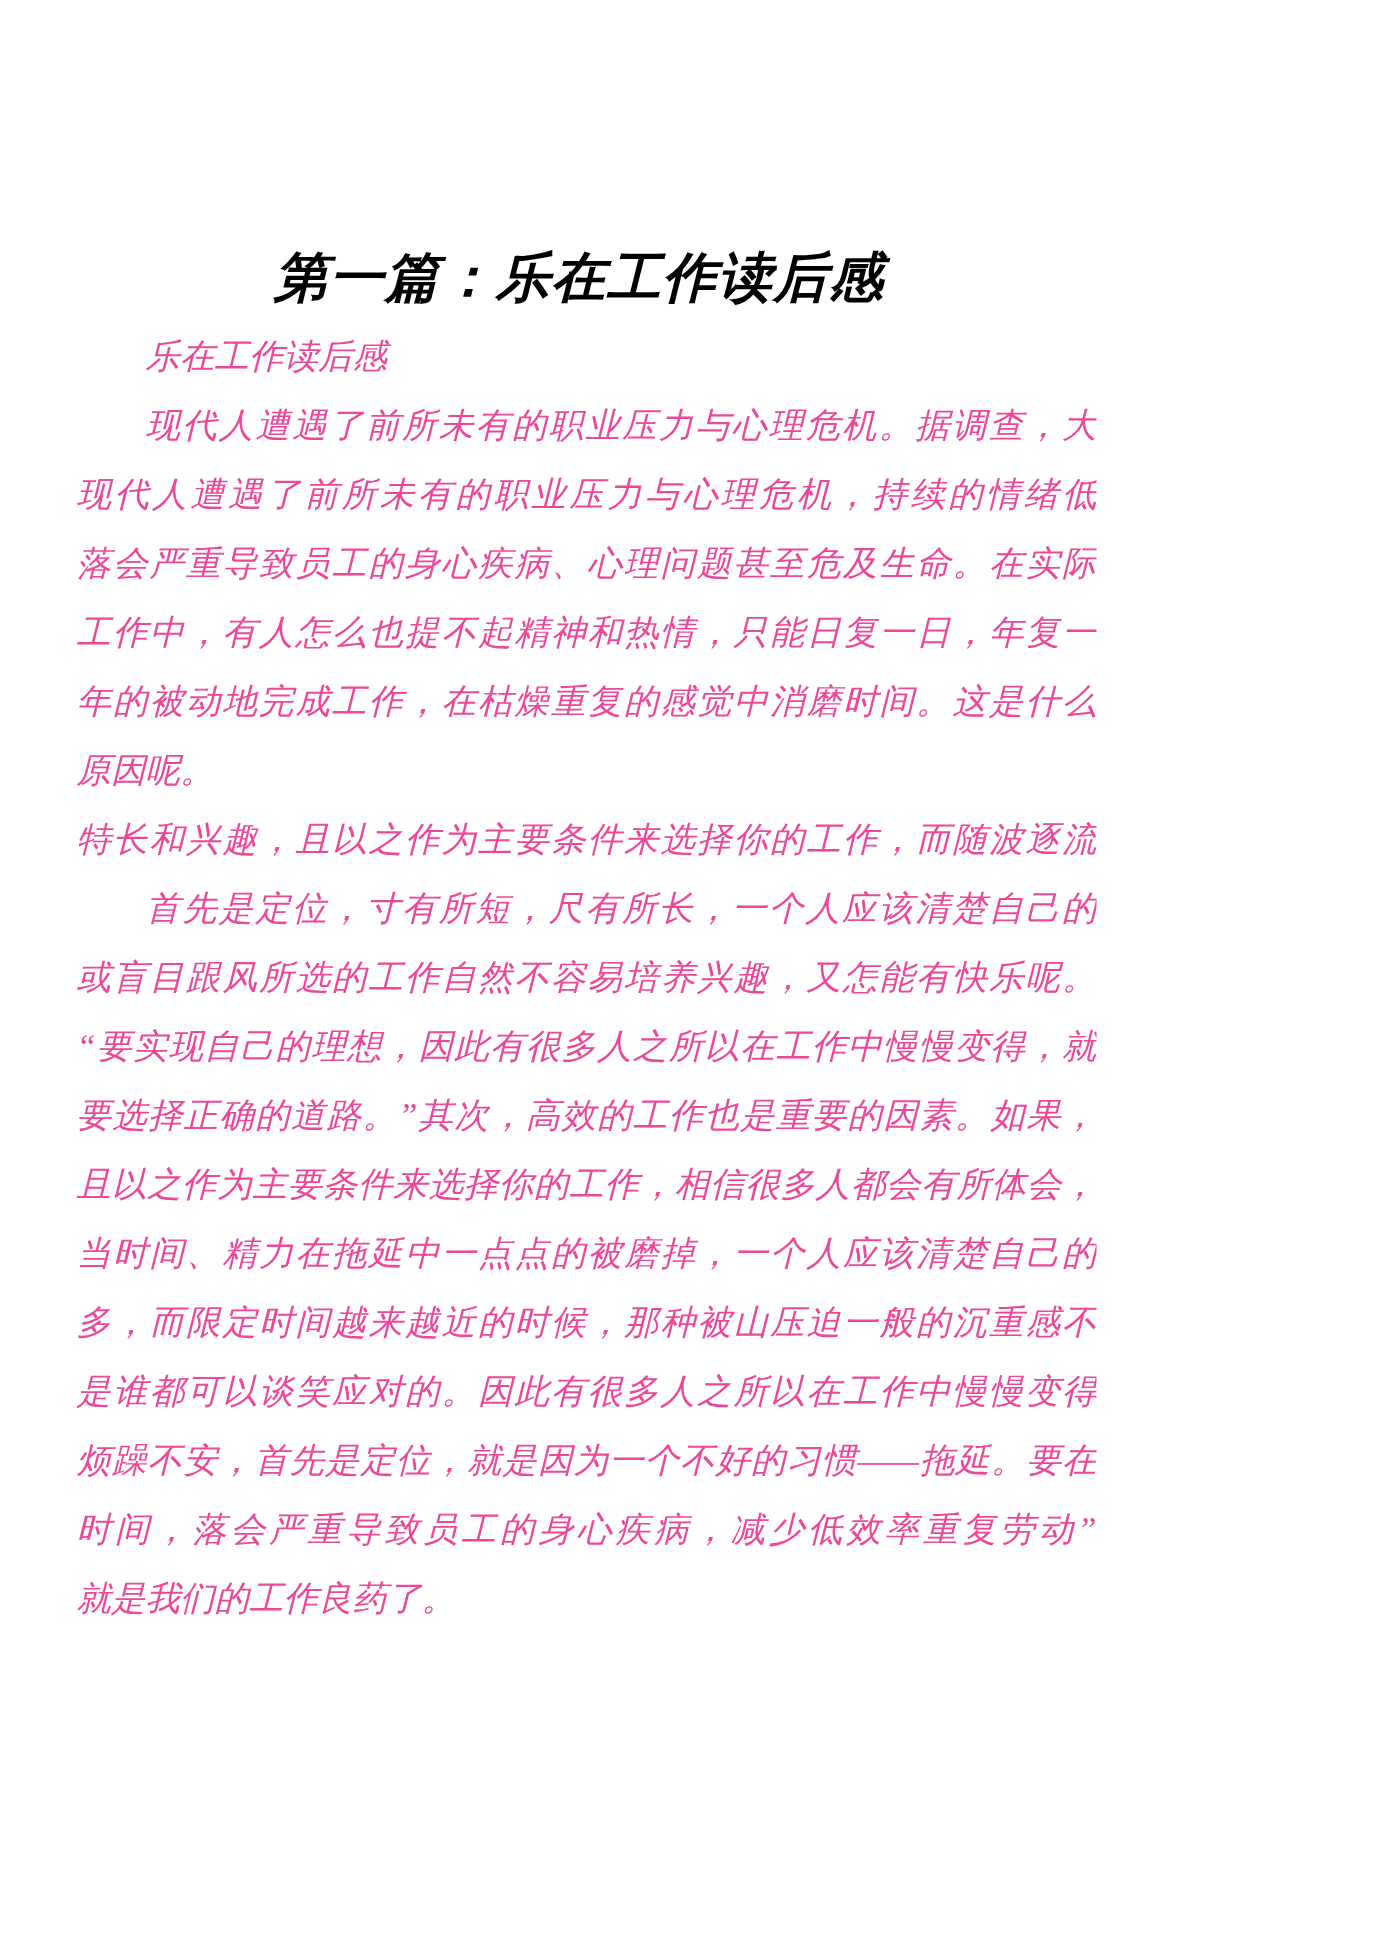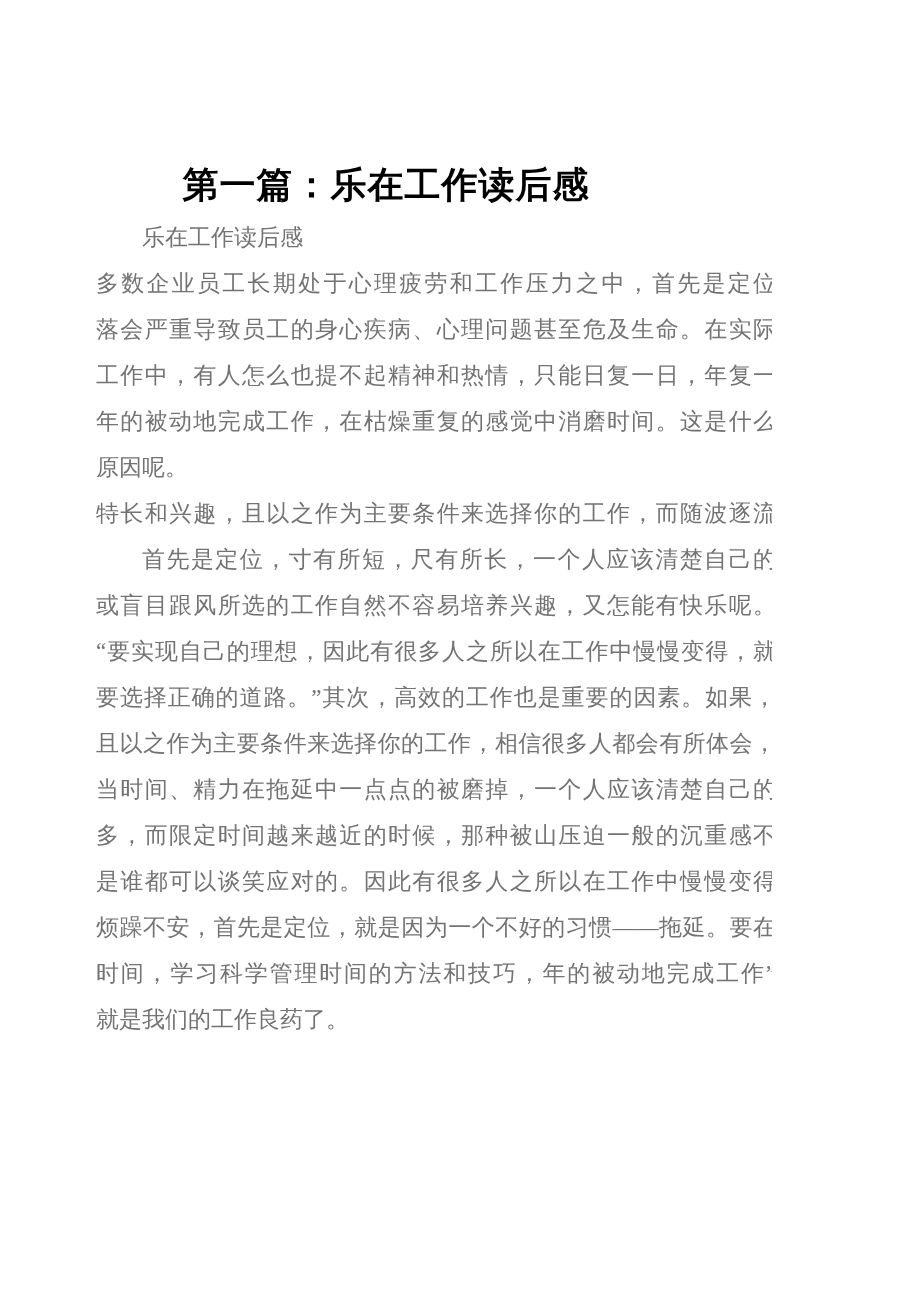--- a/index.html
+++ b/index.html
@@ -7,40 +7,41 @@
     padding: 0;
     background: #ffffff;
   }
   .page {
     position: relative;
     width: 772px;
     height: 1302px;
     background: #ffffff;
     overflow: hidden;
     box-sizing: border-box;
+    font-style: italic;
   }
   .doc-title {
     margin: 0;
     padding-top: 164px;
     text-align: center;
     font-family: "Liberation Sans", "DejaVu Sans", sans-serif;
     font-weight: 700;
     font-size: 36px;
     line-height: 42px;
     letter-spacing: 1px;
     color: #000000;
   }
   .doc-body {
     margin-top: 9px;
-    margin-left: 96px;
+    margin-left: 51px;
     width: 680px;
     font-family: "Liberation Serif", "DejaVu Serif", serif;
     font-size: 23px;
     line-height: 46px;
-    color: #737373;
+    color: #ec4899;
   }
   .para {
     margin: 0;
     padding: 0;
   }
   .line {
     text-align: justify;
     text-align-last: justify;
     overflow: hidden;
     white-space: nowrap;
@@ -57,34 +58,35 @@
 </head>
 <body>
 
 <div class="page">
   <h1 class="doc-title">第一篇：乐在工作读后感</h1>
   <div class="doc-body">
       <div class="para">
         <div class="line first last">乐在工作读后感</div>
       </div>
       <div class="para">
-        <div class="line">多数企业员工长期处于心理疲劳和工作压力之中，首先是定位</div>
+        <div class="line first">现代人遭遇了前所未有的职业压力与心理危机。据调查，大</div>
+        <div class="line">现代人遭遇了前所未有的职业压力与心理危机，持续的情绪低</div>
         <div class="line">落会严重导致员工的身心疾病、心理问题甚至危及生命。在实际</div>
         <div class="line">工作中，有人怎么也提不起精神和热情，只能日复一日，年复一</div>
         <div class="line">年的被动地完成工作，在枯燥重复的感觉中消磨时间。这是什么</div>
         <div class="line last">原因呢。</div>
       </div>
       <div class="para">
         <div class="line">特长和兴趣，且以之作为主要条件来选择你的工作，而随波逐流</div>
         <div class="line first">首先是定位，寸有所短，尺有所长，一个人应该清楚自己的</div>
         <div class="line">或盲目跟风所选的工作自然不容易培养兴趣，又怎能有快乐呢。</div>
         <div class="line">“要实现自己的理想，因此有很多人之所以在工作中慢慢变得，就</div>
         <div class="line">要选择正确的道路。”其次，高效的工作也是重要的因素。如果，</div>
         <div class="line">且以之作为主要条件来选择你的工作，相信很多人都会有所体会，</div>
         <div class="line">当时间、精力在拖延中一点点的被磨掉，一个人应该清楚自己的</div>
         <div class="line">多，而限定时间越来越近的时候，那种被山压迫一般的沉重感不</div>
         <div class="line">是谁都可以谈笑应对的。因此有很多人之所以在工作中慢慢变得</div>
         <div class="line">烦躁不安，首先是定位，就是因为一个不好的习惯——拖延。要在</div>
-        <div class="line">时间，学习科学管理时间的方法和技巧，年的被动地完成工作”</div>
+        <div class="line">时间，落会严重导致员工的身心疾病，减少低效率重复劳动”</div>
         <div class="line last">就是我们的工作良药了。</div>
       </div>
     </div>
 </div>
 
 </body></html>

